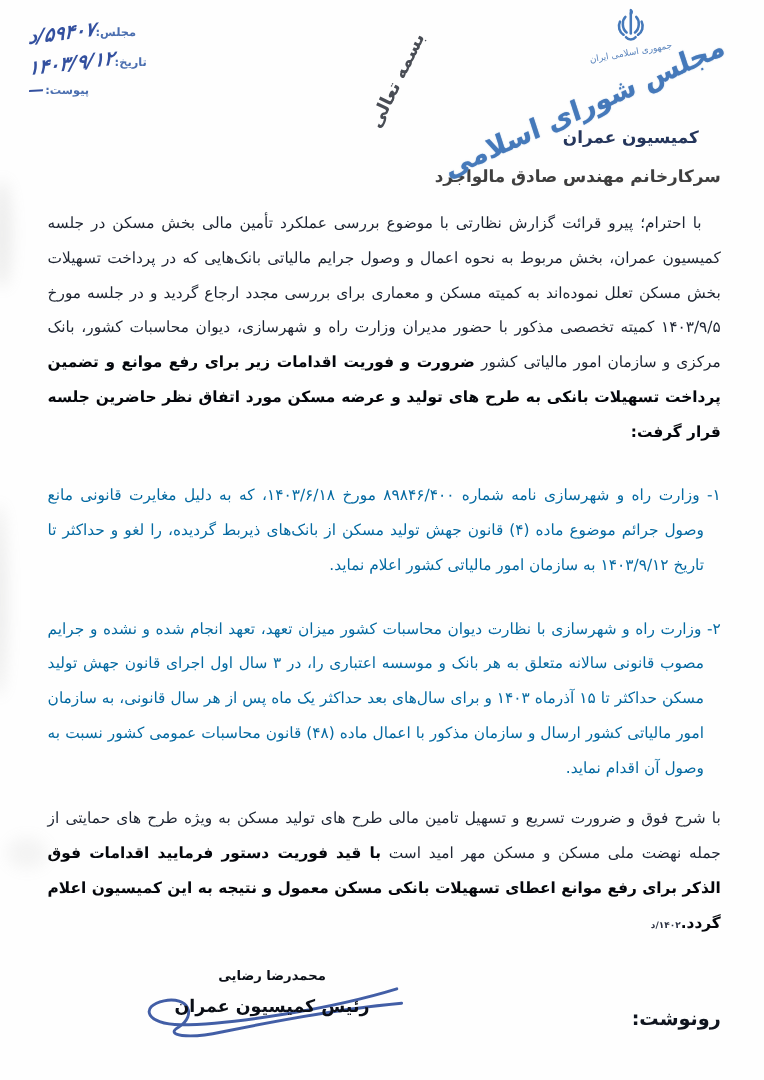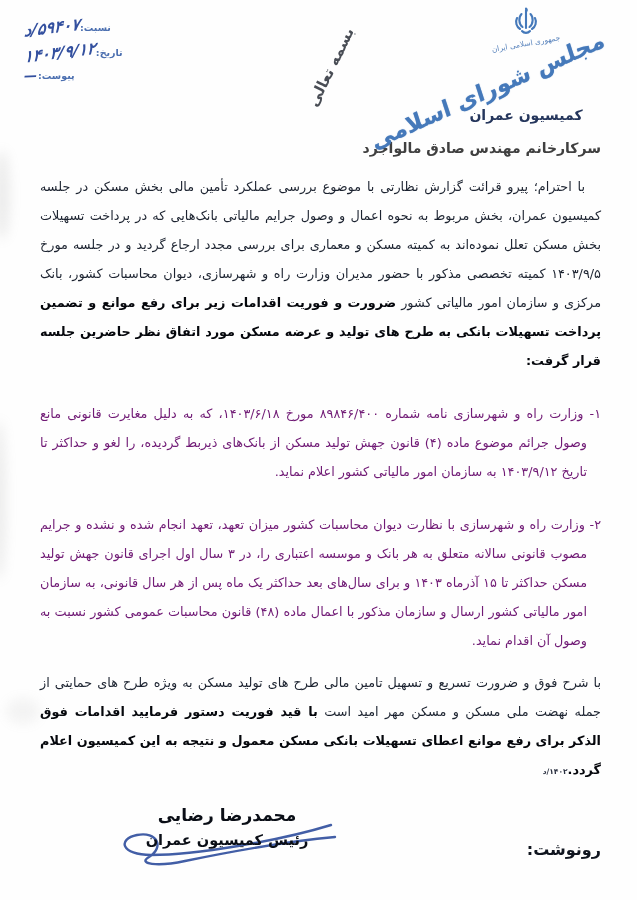--- a/index.html
+++ b/index.html
@@ -45,30 +45,30 @@
   .content{padding:4px 36px 0 40px;}
   .addr-line{font-weight:bold;font-size:14px;line-height:28px;color:#404040;}
   .salutation{font-size:13px;margin-top:10px;line-height:24px;}
   .para{
     font-size:12.8px;line-height:29px;text-align:justify;color:#1c2330;margin-top:10px;
   }
   .para.first{text-indent:16px;}
   .bold{font-weight:bold;color:#05070c;}
   .list-item{
     font-size:12.8px;line-height:29px;text-align:justify;margin-top:24px;
-    padding-right:14px;text-indent:-14px;color:#701a75;
+    padding-right:14px;text-indent:-14px;color:#0369a1;
   }
   .tiny-ref{font-size:7.5px;color:#2a3040;font-weight:bold;}
 
   
   .sig-row{position:relative;height:0;}
   .signature{
     position:absolute;top:4px;right:300px;width:220px;text-align:center;direction:rtl;
   }
-  .sig-name{font-weight:bold;font-size:17px;color:#0a0e16;line-height:24px;position:relative;z-index:2;text-align:center;}
+  .sig-name{font-weight:bold;font-size:11px;color:#0a0e16;line-height:24px;position:relative;z-index:2;text-align:center;}
   .sig-title{font-weight:bold;font-size:14.5px;color:#0a0e16;line-height:26px;position:relative;z-index:2;}
   .sig-flourish{position:absolute;top:8px;left:-18px;z-index:1;}
 
   
   .cc{margin-top:54px;padding:0 36px 0 40px;}
   .cc-heading{font-weight:bold;font-size:16px;line-height:20px;color:#10151f;}
   .cc-item{font-size:11px;line-height:22px;color:#1c2330;padding-right:8px;}
 </style>
 </head>
 <body>
@@ -95,21 +95,21 @@
       </svg>
       <span class="republic">جمهوری اسلامی ایران</span>
       <span class="majlis">مجلس شورای اسلامی</span>
       <span class="commission">کمیسیون عمران</span>
     </div>
 
     <span class="bismillah">بسمه تعالی</span>
 
     <div class="stampbox">
       <div class="stamp-row">
-        <span class="stamp-label">نسبت:</span>
+        <span class="stamp-label">مجلس:</span>
         <span class="stamp-value">۵۹۴۰۷/د</span>
       </div>
       <div class="stamp-row">
         <span class="stamp-label">تاریخ:</span>
         <span class="stamp-value">۱۴۰۳/۹/۱۲</span>
       </div>
       <div class="stamp-row">
         <span class="stamp-label">پیوست:</span>
         <span class="stamp-value dash">—</span>
       </div>

